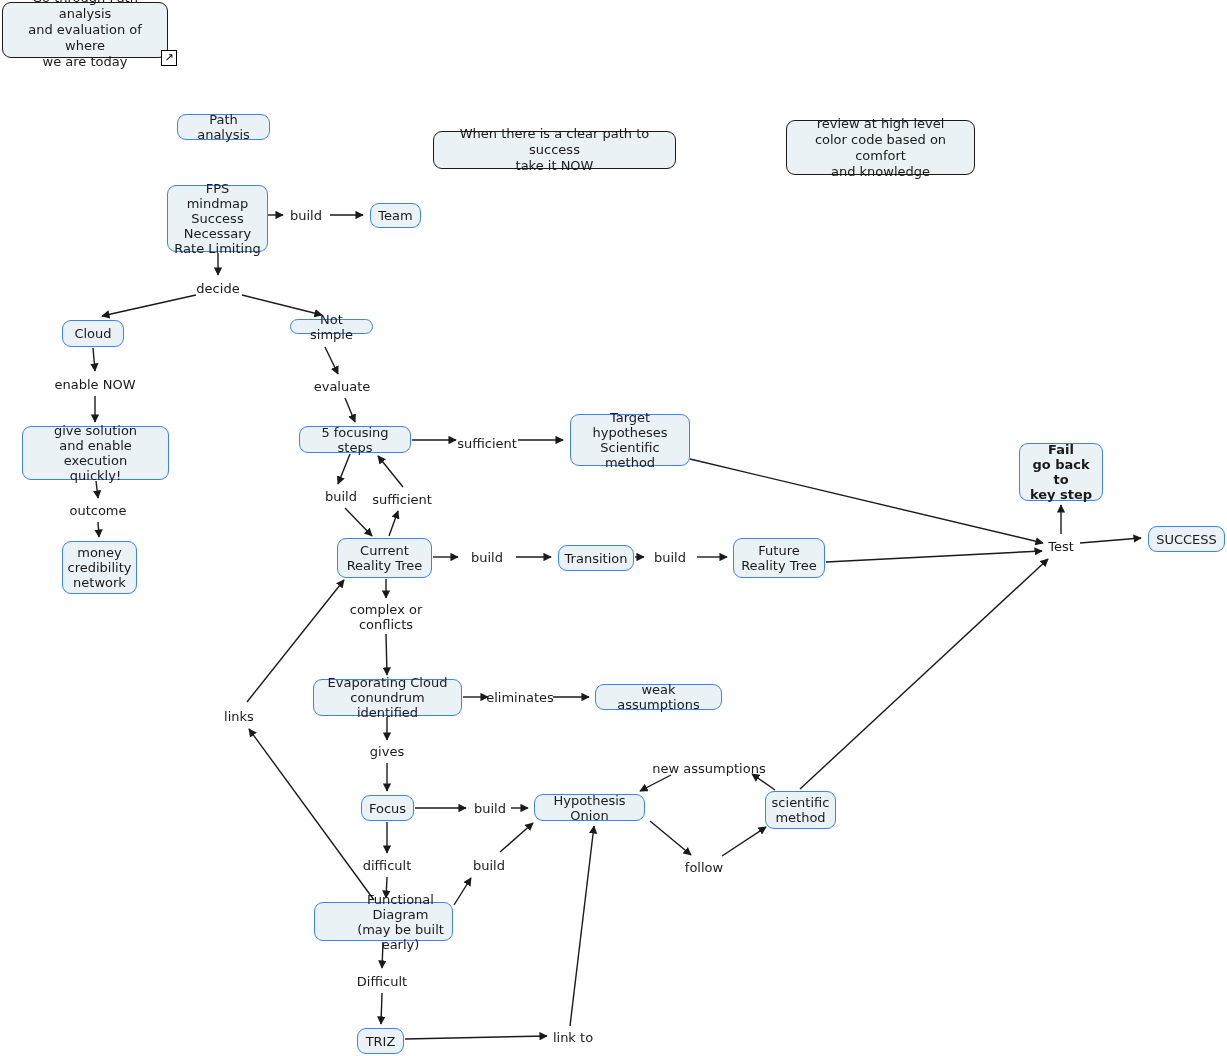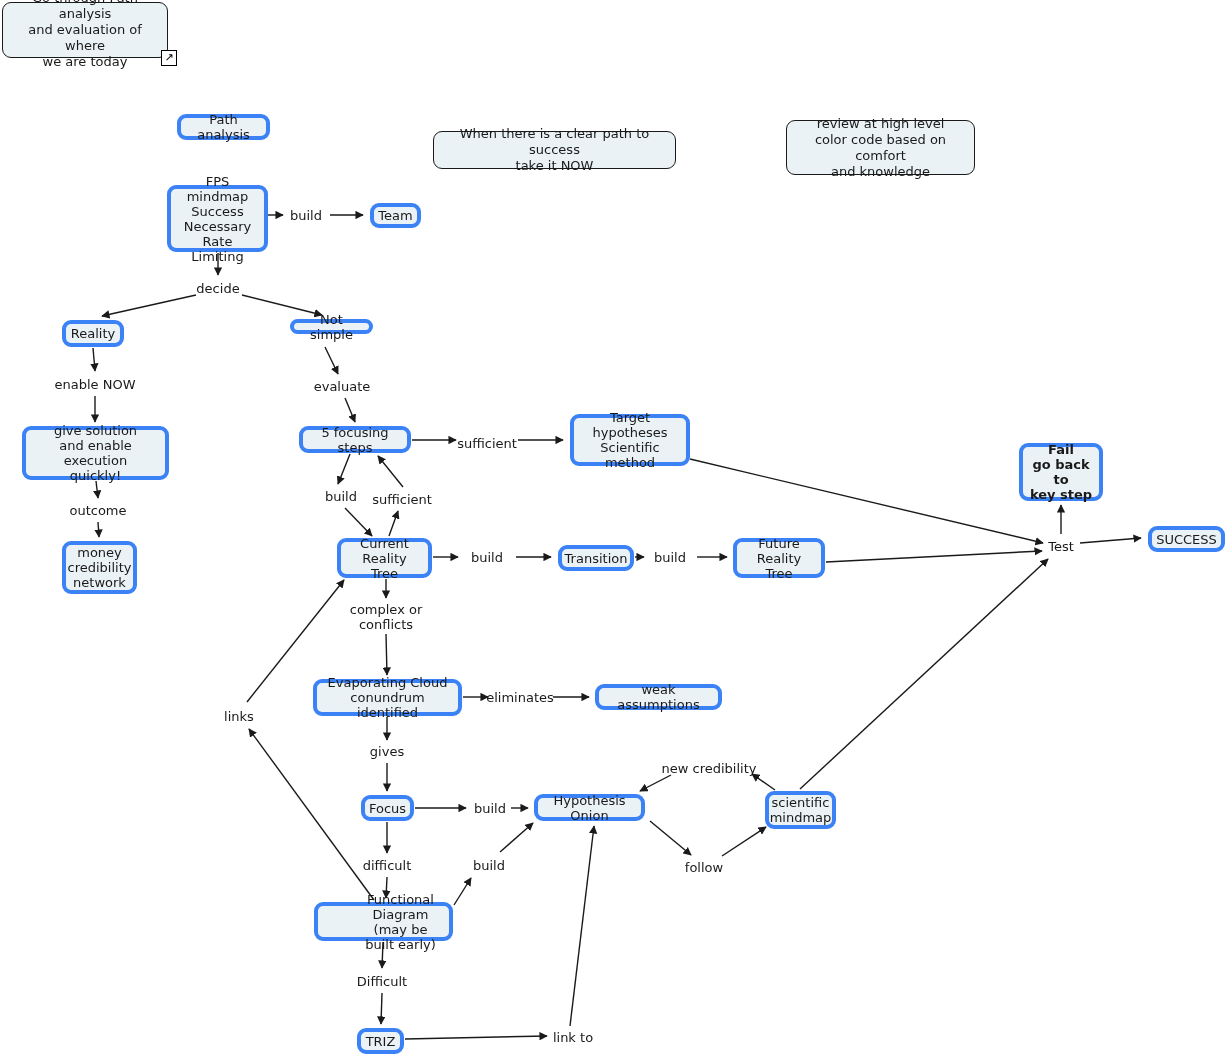--- a/index.html
+++ b/index.html
@@ -24,21 +24,21 @@
     left: 0;
     top: 0;
     width: 1227px;
     height: 1056px;
     pointer-events: none;
   }
   .node {
     position: absolute;
     box-sizing: border-box;
     background: #eaf2f5;
-    border: 4px solid #3b82f6;
+    border: 1px solid #3b82f6;
     border-radius: 9px;
     display: flex;
     align-items: center;
     justify-content: center;
     text-align: center;
     font-size: 13px;
     line-height: 15px;
     color: #1a1a1a;
     padding: 2px 6px;
     white-space: pre-line;
@@ -157,21 +157,21 @@
 color code based on comfort
 and knowledge</div>
     </div>
   <div id="nodes-layer">
       <div class="node" style="left: 177px; top: 114px; width: 93px; height: 26px;">Path analysis</div>
       <div class="node" style="left: 167px; top: 185px; width: 101px; height: 67px;">FPS mindmap
 Success
 Necessary
 Rate Limiting</div>
       <div class="node" style="left: 370px; top: 203px; width: 51px; height: 25px;">Team</div>
-      <div class="node" style="left: 62px; top: 320px; width: 62px; height: 27px;">Reality</div>
+      <div class="node" style="left: 62px; top: 320px; width: 62px; height: 27px;">Cloud</div>
       <div class="node" style="left: 290px; top: 319px; width: 83px; height: 15px;">Not simple</div>
       <div class="node" style="left: 22px; top: 426px; width: 147px; height: 54px;">give solution
 and enable execution
 quickly!</div>
       <div class="node" style="left: 62px; top: 541px; width: 75px; height: 53px;">money
 credibility
 network</div>
       <div class="node" style="left: 299px; top: 426px; width: 112px; height: 27px;">5 focusing steps</div>
       <div class="node" style="left: 570px; top: 414px; width: 120px; height: 52px;">Target
 hypotheses
@@ -184,21 +184,21 @@
       <div class="node" style="left: 558px; top: 545px; width: 76px; height: 26px;">Transition</div>
       <div class="node" style="left: 733px; top: 538px; width: 92px; height: 40px;">Future
 Reality Tree</div>
       <div class="node" style="left: 1148px; top: 526px; width: 77px; height: 26px;">SUCCESS</div>
       <div class="node" style="left: 313px; top: 679px; width: 149px; height: 37px;">Evaporating Cloud
 conundrum identified</div>
       <div class="node" style="left: 595px; top: 684px; width: 127px; height: 26px;">weak assumptions</div>
       <div class="node" style="left: 361px; top: 795px; width: 53px; height: 26px;">Focus</div>
       <div class="node" style="left: 534px; top: 794px; width: 111px; height: 27px;">Hypothesis Onion</div>
       <div class="node" style="left: 765px; top: 791px; width: 71px; height: 38px;">scientific
-mindmap</div>
+method</div>
       <div class="node" style="left: 314px; top: 902px; width: 139px; height: 39px; padding-left: 40px;">Functional Diagram
 (may be built early)</div>
       <div class="node" style="left: 357px; top: 1028px; width: 47px; height: 26px;">TRIZ</div>
     </div>
   <div id="labels-layer">
       <div class="edge-label" style="left: 306px; top: 215px;">build</div>
       <div class="edge-label" style="left: 218px; top: 288px;">decide</div>
       <div class="edge-label" style="left: 95px; top: 384px;">enable NOW</div>
       <div class="edge-label" style="left: 98px; top: 510px;">outcome</div>
       <div class="edge-label" style="left: 342px; top: 386px;">evaluate</div>
@@ -207,21 +207,21 @@
       <div class="edge-label" style="left: 402px; top: 499px;">sufficient</div>
       <div class="edge-label" style="left: 487px; top: 557px;">build</div>
       <div class="edge-label" style="left: 670px; top: 557px;">build</div>
       <div class="edge-label" style="left: 1061px; top: 546px;">Test</div>
       <div class="edge-label" style="left: 386px; top: 617px;">complex or
 conflicts</div>
       <div class="edge-label" style="left: 520px; top: 697px;">eliminates</div>
       <div class="edge-label" style="left: 387px; top: 751px;">gives</div>
       <div class="edge-label" style="left: 239px; top: 716px;">links</div>
       <div class="edge-label" style="left: 490px; top: 808px;">build</div>
-      <div class="edge-label" style="left: 709px; top: 768px;">new credibility</div>
+      <div class="edge-label" style="left: 709px; top: 768px;">new assumptions</div>
       <div class="edge-label" style="left: 704px; top: 867px;">follow</div>
       <div class="edge-label" style="left: 387px; top: 865px;">difficult</div>
       <div class="edge-label" style="left: 489px; top: 865px;">build</div>
       <div class="edge-label" style="left: 382px; top: 981px;">Difficult</div>
       <div class="edge-label" style="left: 573px; top: 1037px;">link to</div>
     </div>
 
   <div class="resize-handle" id="resize-handle" style="left: 161px; top: 50px;">
       <span>↗</span>
     </div>

